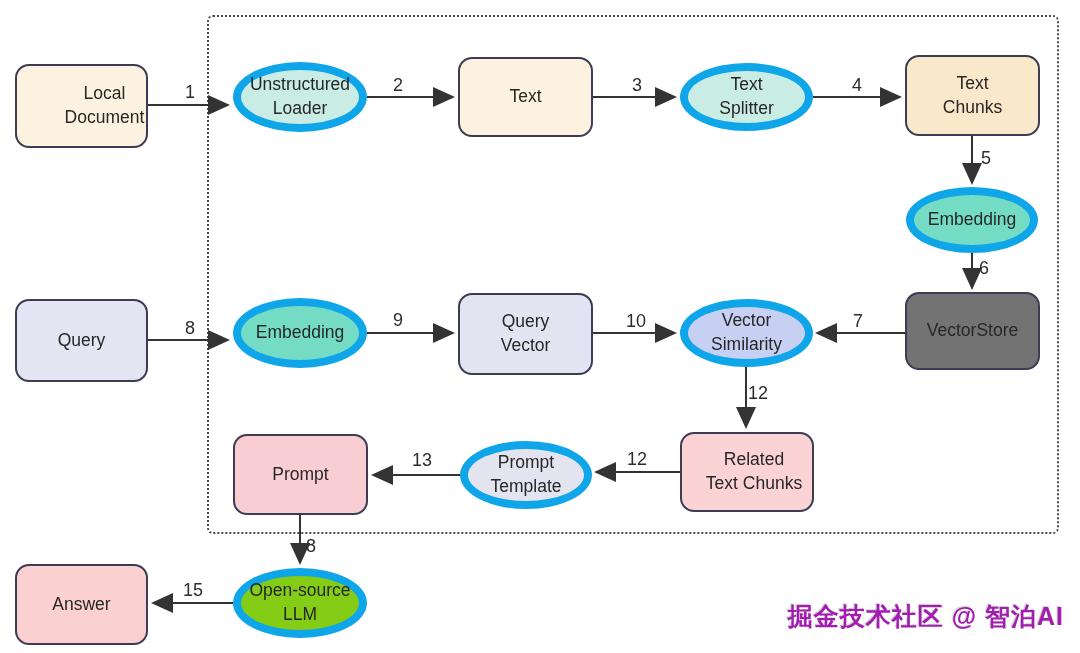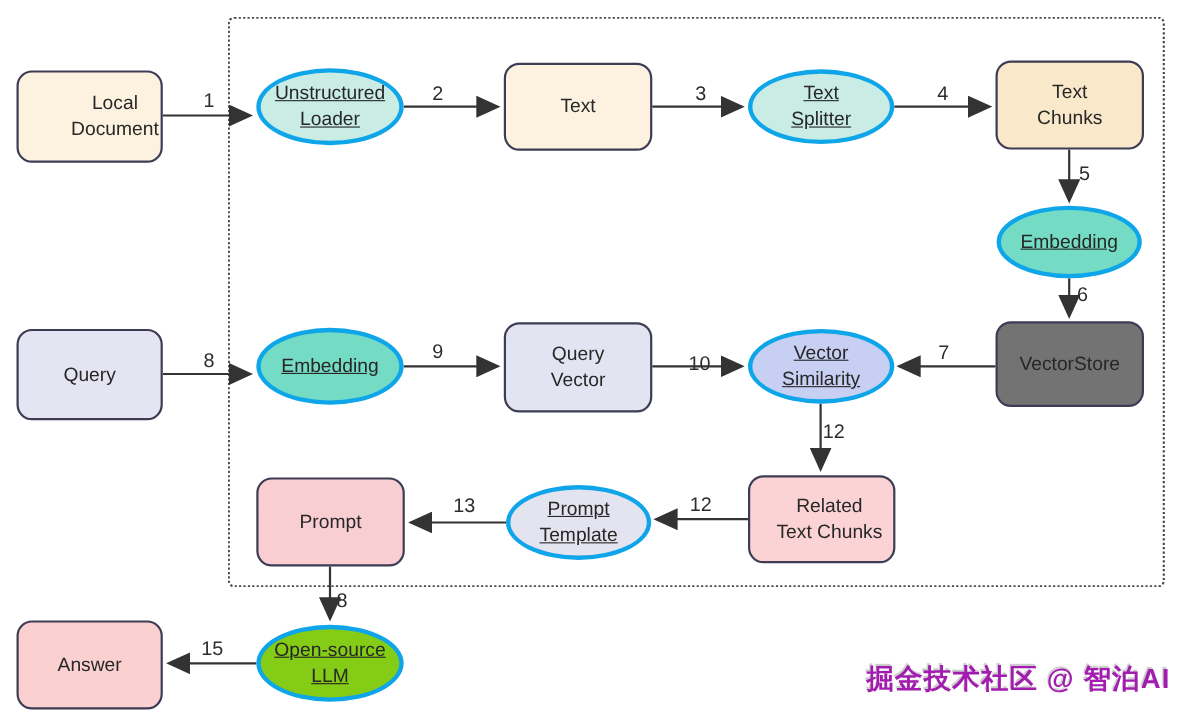--- a/index.html
+++ b/index.html
@@ -31,23 +31,22 @@
     font-size: 17.5px;
     line-height: 1.35;
     box-sizing: border-box;
   }
   .node .node-label { white-space: pre-line; }
   .rect {
     border: 2px solid #3d3c54;
     border-radius: 14px;
   }
   .ellipse {
-    border: 4px solid #0ea5e9;
+    border: 8px solid #0ea5e9;
     border-radius: 50%;
-    text-decoration: underline;
   }
   .edge-num {
     position: absolute;
     transform: translate(-50%, -50%);
     font-size: 18px;
     color: #2d2d2d;
   }
   svg.edges {
     position: absolute;
     left: 0; top: 0;
@@ -98,21 +97,21 @@
 
   <span class="edge-num" style="left:190px;top:92px">1</span>
   <span class="edge-num" style="left:398px;top:85px">2</span>
   <span class="edge-num" style="left:637px;top:85px">3</span>
   <span class="edge-num" style="left:857px;top:85px">4</span>
   <span class="edge-num" style="left:986px;top:158px">5</span>
   <span class="edge-num" style="left:984px;top:268px">6</span>
   <span class="edge-num" style="left:858px;top:321px">7</span>
   <span class="edge-num" style="left:190px;top:328px">8</span>
   <span class="edge-num" style="left:398px;top:320px">9</span>
-  <span class="edge-num" style="left:636px;top:331px">10</span>
+  <span class="edge-num" style="left:636px;top:321px">10</span>
   <span class="edge-num" style="left:758px;top:393px">12</span>
   <span class="edge-num" style="left:637px;top:459px">12</span>
   <span class="edge-num" style="left:422px;top:460px">13</span>
   <span class="edge-num" style="left:311px;top:546px">8</span>
   <span class="edge-num" style="left:193px;top:590px">15</span>
 
   <div class="node rect" style="left: 15px; top: 64px; width: 133px; height: 84px; background: rgb(253, 242, 223); padding-left: 46px;">
     <span class="node-label">Local
 Document</span>
   </div>

